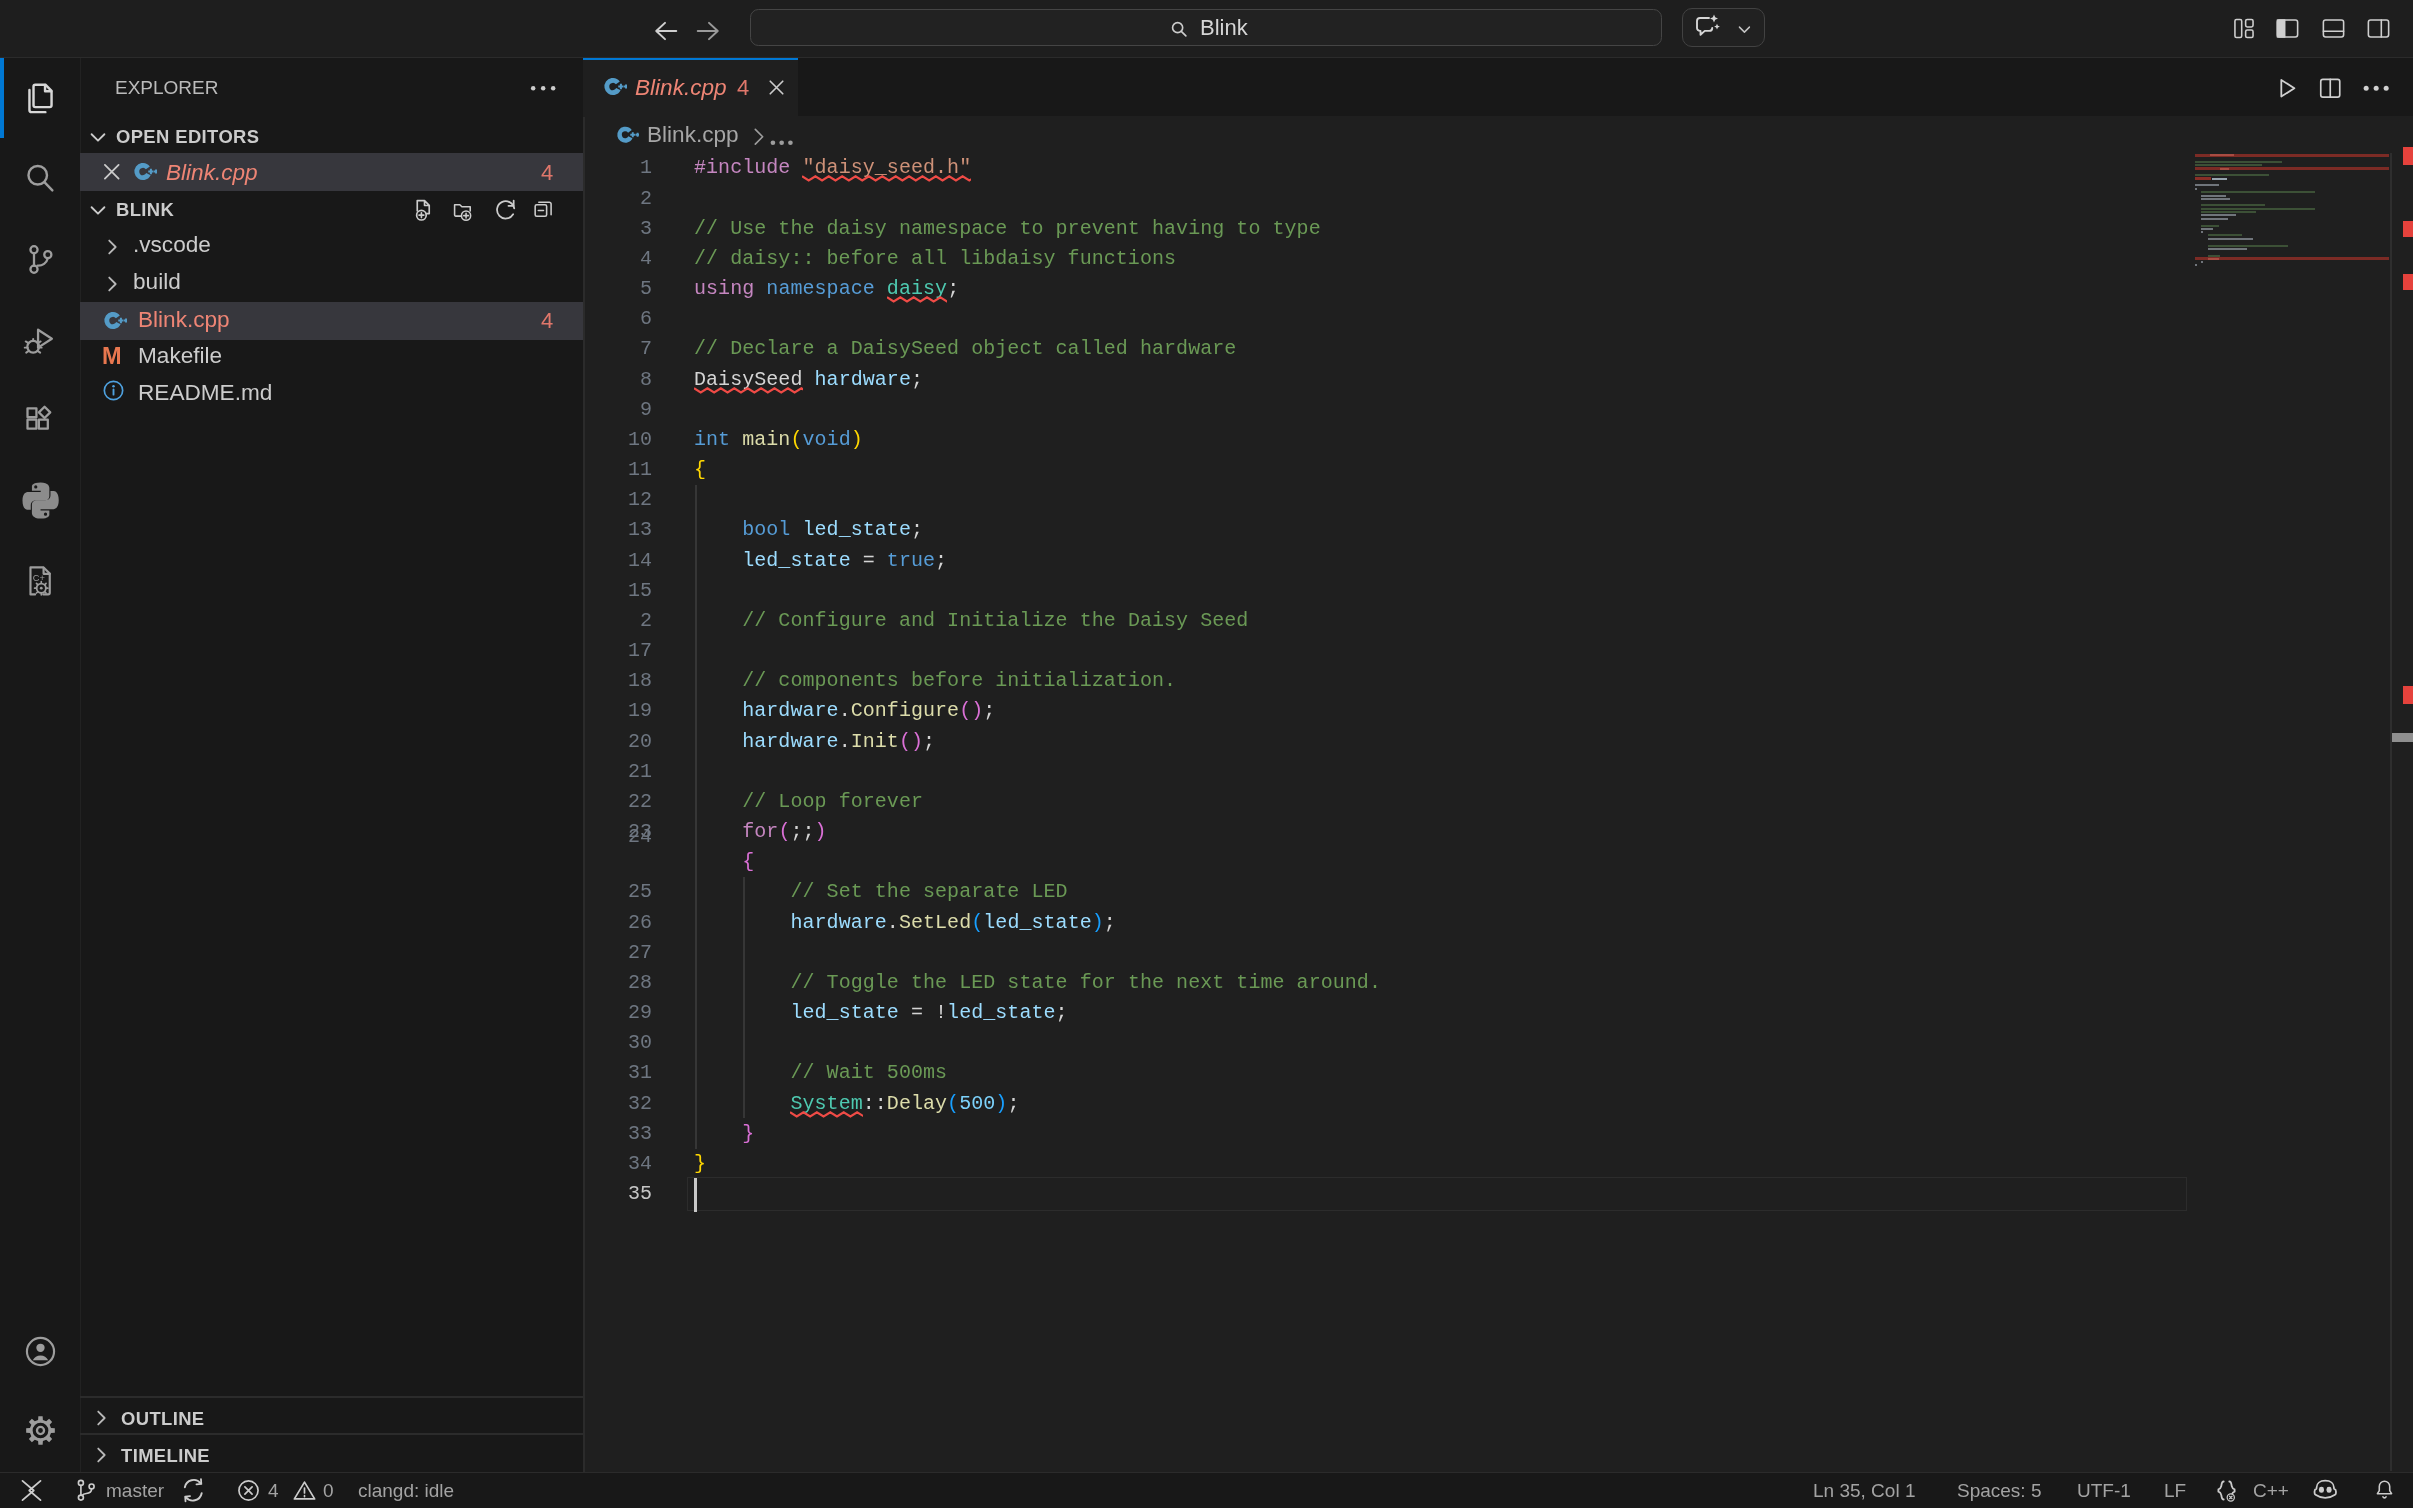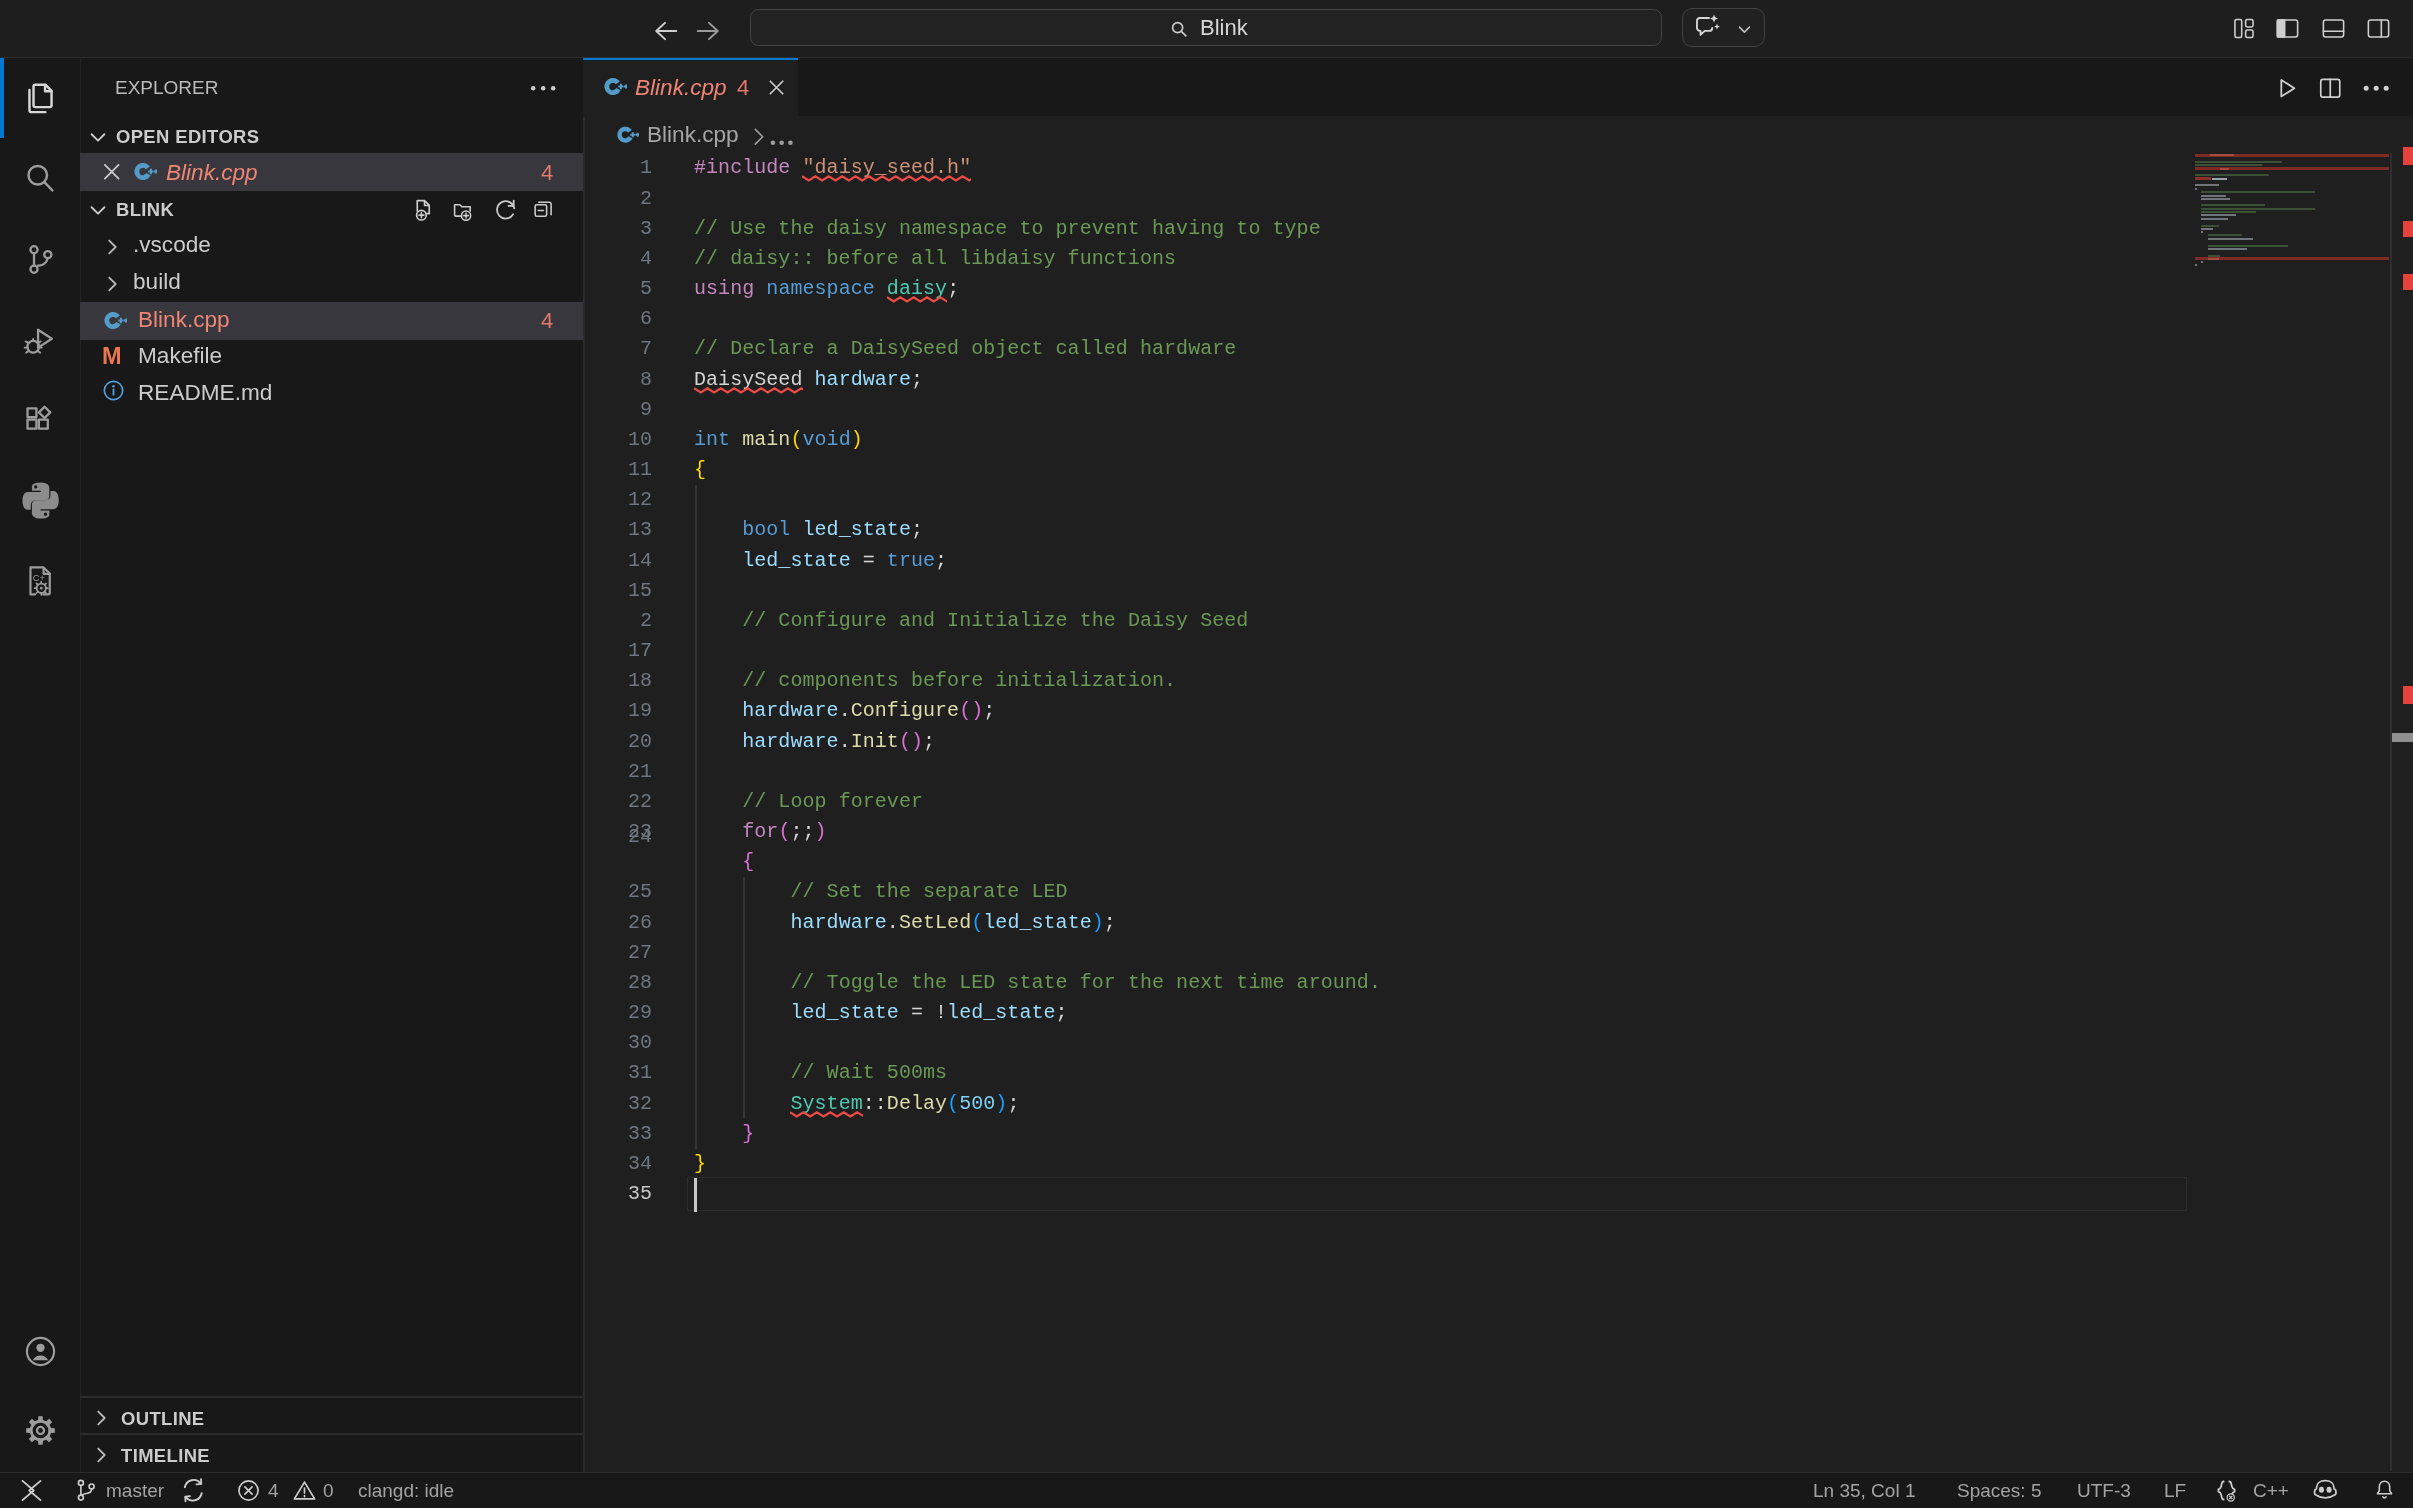--- a/index.html
+++ b/index.html
@@ -369,21 +369,21 @@
   </svg>
 <div class="stt" style="left:268px">4</div>
 <svg style="position:absolute;left:291px;top:1477px" width="27" height="27" viewBox="0 0 24 24" fill="none" stroke-linecap="round" stroke-linejoin="round">
     <path d="M12 4.5 L21 19.5 H3 Z" stroke="#cccccc" stroke-width="1.5"></path>
     <path d="M12 9.8 v4.4 M12 16.6 v.8" stroke="#cccccc" stroke-width="1.5"></path>
   </svg>
 <div class="stt" style="left:323px">0</div>
 <div class="stt" style="left:358px">clangd: idle</div>
 <div class="stt" style="left:1813px">Ln 35, Col 1</div>
 <div class="stt" style="left:1957px">Spaces: 5</div>
-<div class="stt" style="left:2077px">UTF-3</div>
+<div class="stt" style="left:2077px">UTF-1</div>
 <div class="stt" style="left:2164px">LF</div>
 <svg style="position:absolute;left:2213px;top:1477px" width="27" height="27" viewBox="0 0 24 24" fill="none" stroke-linecap="round" stroke-linejoin="round">
     <path d="M9.5 4 C7.5 4 7.8 6.5 7.3 8.2 6.9 9.7 6.2 10.7 4.8 11 v2 c1.4.3 2.1 1.3 2.5 2.8 .5 1.7.2 4.2 2.2 4.2 M14.5 4 c2 0 1.7 2.5 2.2 4.2 .4 1.5 1.1 2.5 2.5 2.8 v2 c-1.4.3-2.1 1.3-2.5 2.8 -.5 1.7-.2 4.2-2.2 4.2" stroke="#cccccc" stroke-width="1.6"></path>
     <circle cx="15.8" cy="18.2" r="3.2" fill="#181818" stroke="#cccccc" stroke-width="1.1"></circle>
     <path d="M14.7 17.1 l2.2 2.2 M16.9 17.1 l-2.2 2.2" stroke="#cccccc" stroke-width="1.1"></path>
   </svg>
 <div class="stt" style="left:2253px">C++</div>
 <svg style="position:absolute;left:2311px;top:1475px" width="28.5" height="28.5" viewBox="0 0 24 24" fill="none" stroke-linecap="round" stroke-linejoin="round">
     <path d="M12 4.8 c-4.5 0-7.3 2.3-7.3 5.8 l-.1 1 c-.9.2-1.6 1-1.6 2 v1.6 c0 .6.3 1.1.8 1.4 1.9 1.3 5 2.6 8.2 2.6 s6.3-1.3 8.2-2.6 c.5-.3.8-.8.8-1.4 v-1.6 c0-1-.7-1.8-1.6-2 l-.1-1 c0-3.5-2.8-5.8-7.3-5.8 Z" stroke="#cccccc" stroke-width="1.5"></path>
     <rect x="6.7" y="9.9" width="4.2" height="5.1" rx="2" fill="#cccccc"></rect>

